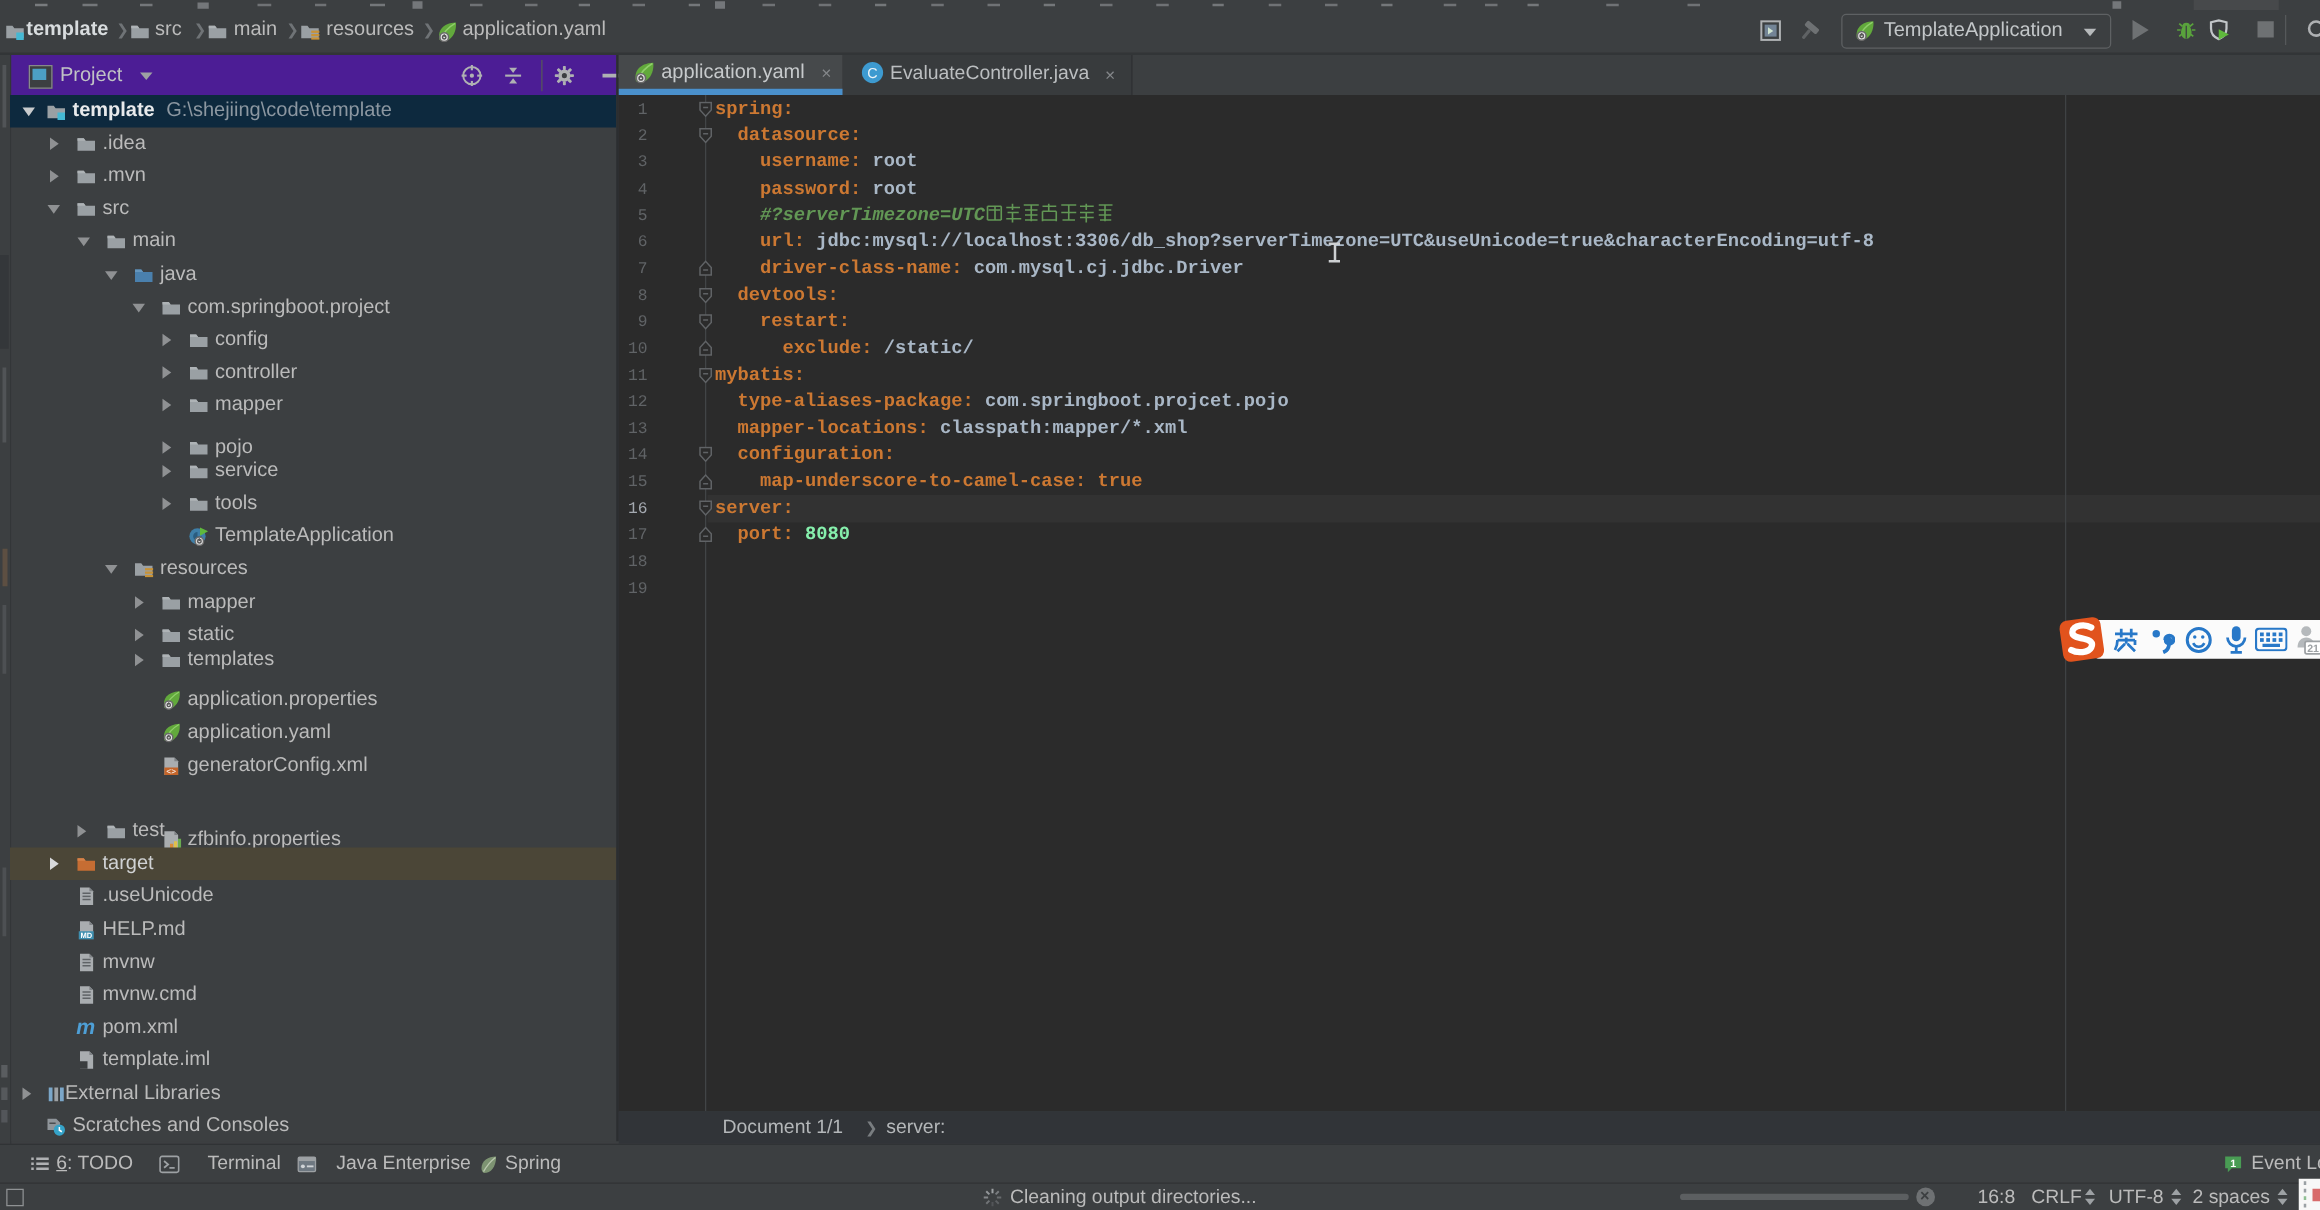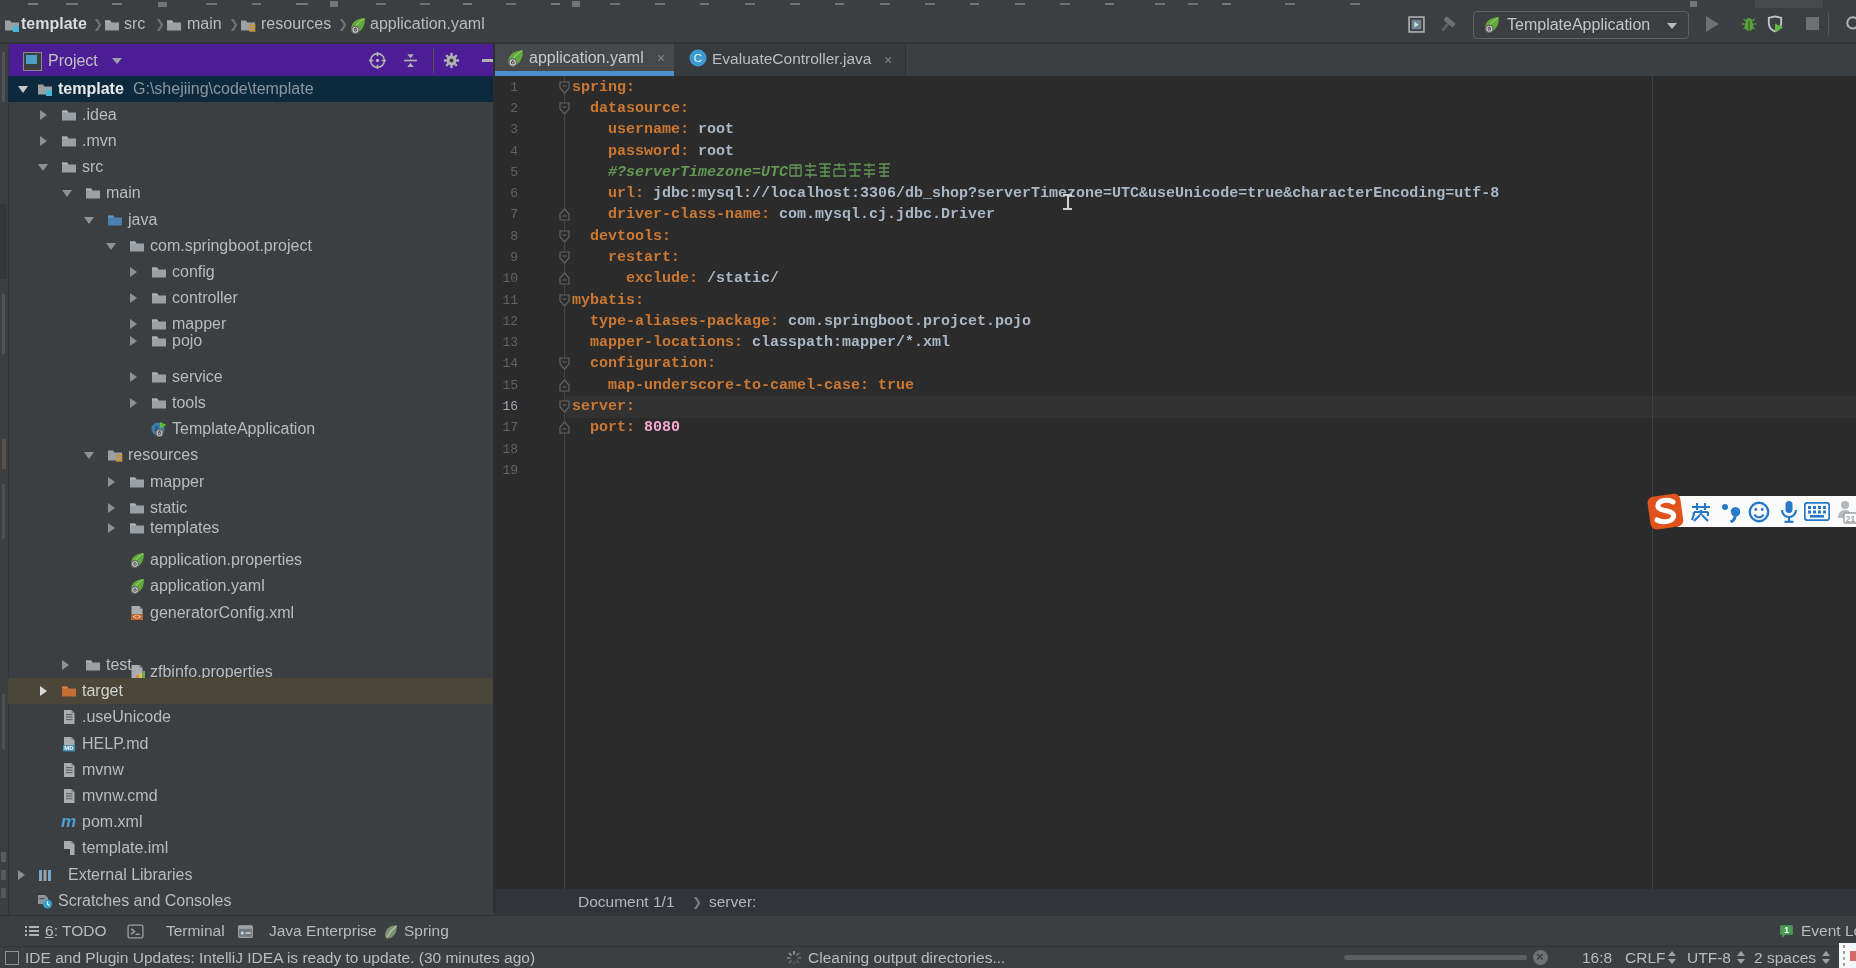--- a/index.html
+++ b/index.html
@@ -7,21 +7,21 @@
 .crumb{color:#bbbbbb;font-size:16px;line-height:32px;white-space:nowrap}
 .chev{color:#6f7376;font-size:12px}
 .row{position:absolute;left:8px;width:485px;height:26px}
 .rt{position:absolute;top:0;color:#bbbbbb;font-size:16px;line-height:26px;white-space:nowrap}
 .arw{position:absolute;top:8px;width:0;height:0}
 .ar-r{border-left:7px solid #8f9193;border-top:5px solid transparent;border-bottom:5px solid transparent}
 .ar-d{border-top:7px solid #8f9193;border-left:5px solid transparent;border-right:5px solid transparent;top:10px}
 .ic{position:absolute;top:5px;width:16px;height:16px}
 .cl{position:absolute;left:572px;height:22px;font-family:"Liberation Mono",monospace;font-weight:bold;font-size:15px;line-height:21.3px;white-space:pre;color:#a9b7c6}
 .k{color:#cc7832}
-.n{color:#f9a8d4}
+.n{color:#86efac}
 .cm{color:#629755;font-style:italic}
 .ln{position:absolute;left:495px;width:23px;text-align:right;color:#606366;font-family:"Liberation Mono",monospace;font-size:13px;line-height:21.3px;height:22px}
 .fold{position:absolute;left:559px;width:11px;height:13px}
 .sb{color:#bbbbbb;font-size:15.5px;white-space:nowrap}
 svg{display:block}
 </style></head>
 <body>
 
 <svg width="0" height="0" style="position:absolute">
     <defs>
@@ -408,21 +408,21 @@
     </svg>
     <div class="rt" style="left:164px">controller</div>
   </div>
 <div class="row" style="top:311px">
     <div class="arw ar-r" style="left:122px"></div>
     <svg class="ic" style="left:143px">
       <use href="#folder"></use>
     </svg>
     <div class="rt" style="left:164px">mapper</div>
   </div>
-<div class="row" style="top:328px">
+<div class="row" style="top:345px">
     <div class="arw ar-r" style="left:122px"></div>
     <svg class="ic" style="left:143px">
       <use href="#folder"></use>
     </svg>
     <div class="rt" style="left:164px">pojo</div>
   </div>
 <div class="row" style="top:364px">
     <div class="arw ar-r" style="left:122px"></div>
     <svg class="ic" style="left:143px">
       <use href="#folder"></use>
@@ -540,21 +540,21 @@
     <svg class="ic" style="left:53px">
       <use href="#imlfile"></use>
     </svg>
     <div class="rt" style="left:74px">template.iml</div>
   </div>
 <div class="row" style="top:862px">
     <div class="arw ar-r" style="left:10px"></div>
     <svg class="ic" style="left:29px">
       <use href="#extlib"></use>
     </svg>
-    <div class="rt" style="left:60px">External Libraries</div>
+    <div class="rt" style="left:44px">External Libraries</div>
   </div>
 <div class="row" style="top:888px">
     <svg class="ic" style="left:29px">
       <use href="#scratch"></use>
     </svg>
     <div class="rt" style="left:50px">Scratches and Consoles</div>
   </div>
 
 <div class="a" style="left:493px;top:44px;width:2px;height:869px;background:#2b2e30"></div>
 
@@ -692,21 +692,20 @@
     </svg>
  <div class="a sb" style="left:404px;top:0;line-height:30px">Spring</div>
  <svg class="a" style="left:1778px;top:7px" width="17" height="17">
       <use href="#eventlog"></use>
     </svg>
  <div class="a sb" style="left:1801px;top:0;line-height:30px">Event Log</div>
 </div>
 
 <div class="a" id="statusbar" style="left:0;top:946px;width:1856px;height:22px;background:#3c3f41;border-top:1px solid #303335">
  <div class="a" style="left:5px;top:4px;width:12px;height:12px;border:1.5px solid #8f9294"></div>
- <div class="a sb" style="left:25px;top:0;line-height:21px">IDE and Plugin Updates: IntelliJ IDEA is ready to update. (30 minutes ago)</div>
  <svg class="a" style="left:786px;top:3px" width="16" height="16" viewBox="0 0 16 16">
       <g stroke="#9da1a4" stroke-width="1.6">
         <line x1="8" y1="1" x2="8" y2="4.5"></line>
         <line x1="13" y1="3" x2="10.5" y2="5.5" stroke="#7a7d80"></line>
         <line x1="15" y1="8" x2="11.5" y2="8" stroke="#696c6f"></line>
         <line x1="13" y1="13" x2="10.5" y2="10.5" stroke="#5d6063"></line>
         <line x1="8" y1="15" x2="8" y2="11.5" stroke="#525558"></line>
         <line x1="3" y1="13" x2="5.5" y2="10.5" stroke="#717477"></line>
         <line x1="1" y1="8" x2="4.5" y2="8" stroke="#85888b"></line>
         <line x1="3" y1="3" x2="5.5" y2="5.5" stroke="#94979a"></line>

